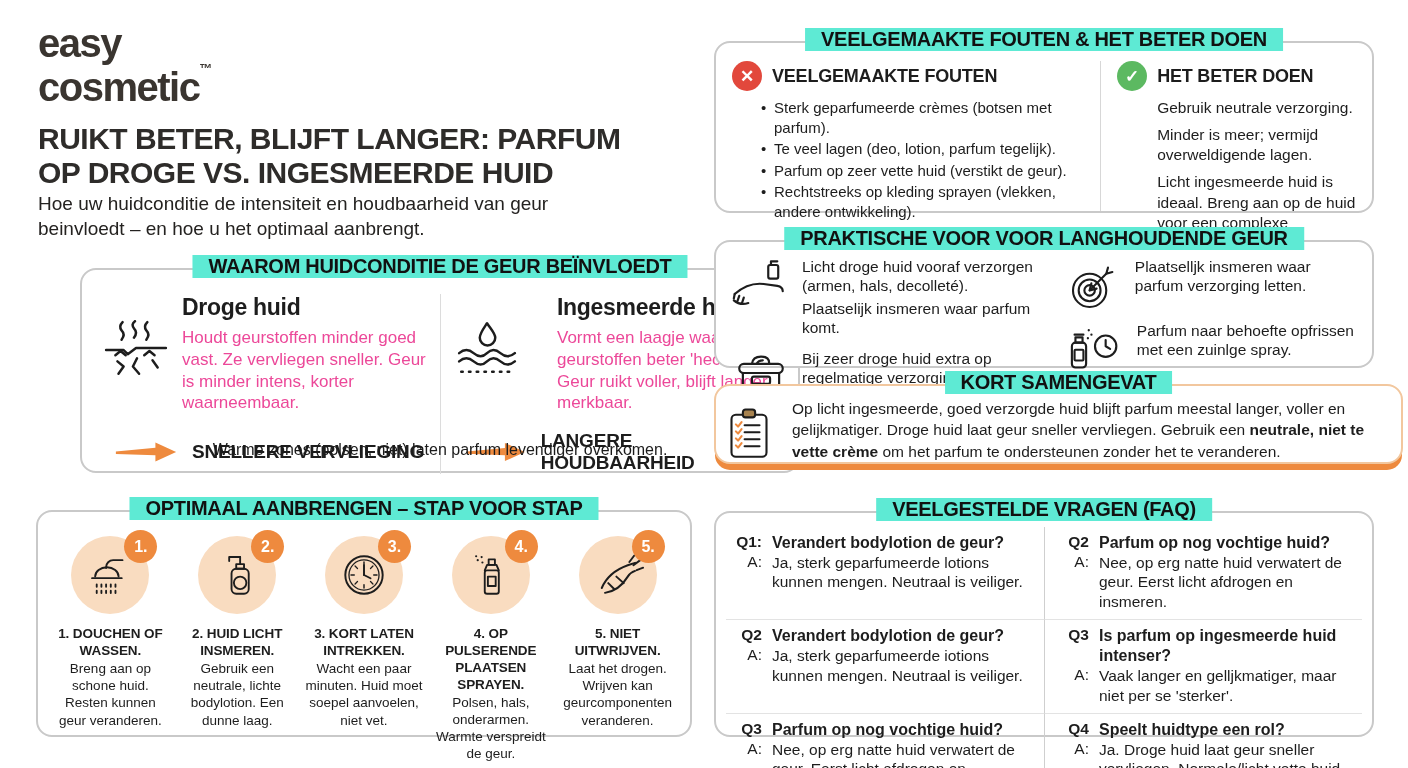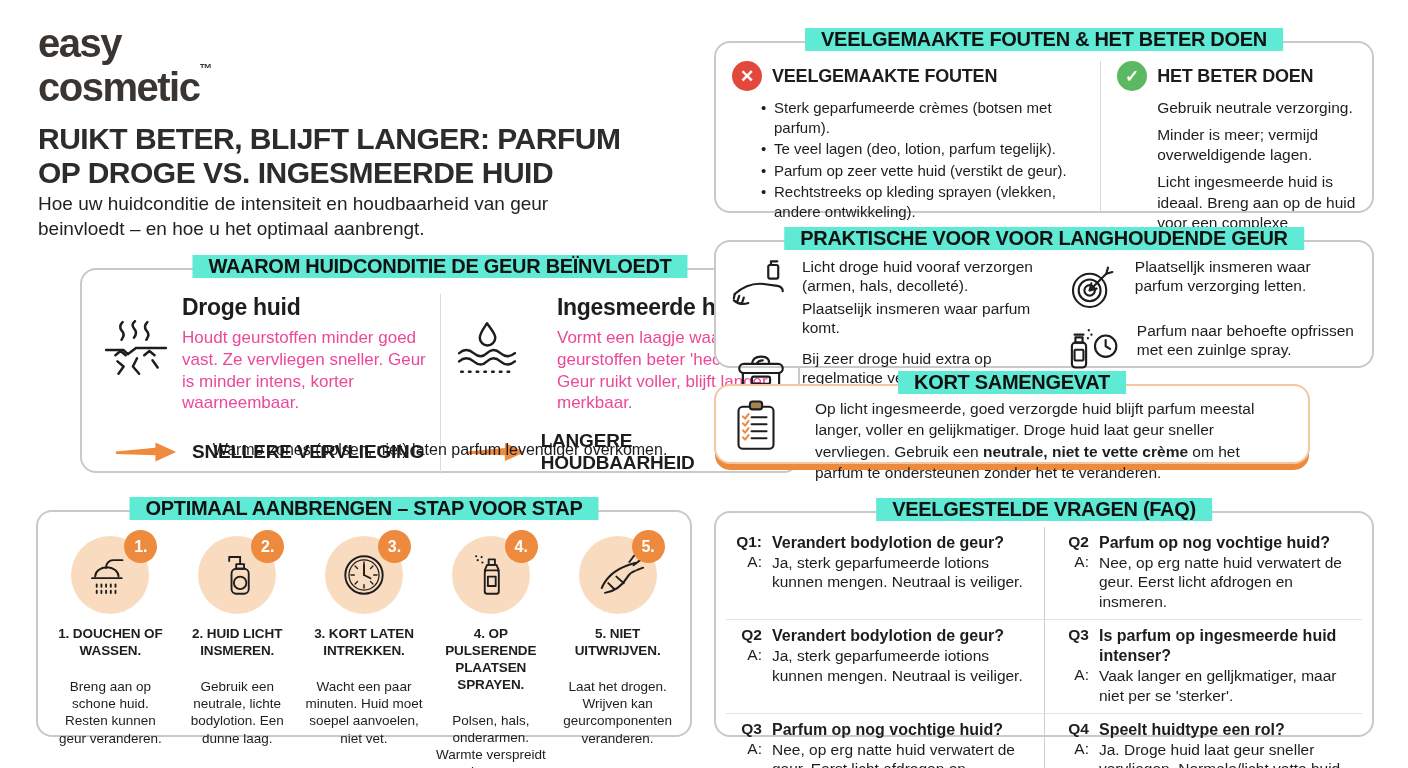--- a/index.html
+++ b/index.html
@@ -33,21 +33,21 @@
 
   
   #steps-box { left:36px; top:510px; width:656px; height:227px; }
   .steps-grid { display:grid; grid-template-columns:repeat(5,1fr); gap:6px; padding:24px 12px 0 12px; }
   .step { display:flex; flex-direction:column; align-items:center; text-align:center; }
   .step-circle { position:relative; width:78px; height:78px; border-radius:50%; background:#f9dcc0;
                  display:flex; align-items:center; justify-content:center; }
   .step-badge { position:absolute; top:-6px; right:-8px; width:33px; height:33px; border-radius:50%; background:#ee8a3e;
                 color:#fff; font-weight:800; font-size:16px; display:flex; align-items:center; justify-content:center; }
   .step-heading { margin-top:12px; font-weight:800; font-size:13.5px; line-height:1.25; letter-spacing:-0.1px; }
-  .step-text { margin-top:18px; font-size:13.5px; line-height:1.28; }
+  .step-text { margin-top:0; font-size:13.5px; line-height:1.28; }
 
   
   #mistakes-box { left:714px; top:41px; width:660px; height:172px; }
   .mistakes-grid { display:flex; padding:18px 16px 0 16px; height:100%; }
   .mistakes-col { padding-right:10px; width:59%; }
   .better-col { width:41%; border-left:1.5px solid #d7d7d7; padding-left:16px; }
   .col-head { display:flex; align-items:center; gap:10px; margin-bottom:7px; }
   .icon-circle { width:30px; height:30px; border-radius:50%; display:flex; align-items:center; justify-content:center;
                  color:#fff; font-weight:800; font-size:17px; flex:0 0 30px; }
   .icon-circle.red { background:#e2483c; }
@@ -60,23 +60,23 @@
 
   
   #tips-box { left:714px; top:240px; width:660px; height:128px; }
   .tips-grid { display:grid; grid-template-columns:53% 47%; padding:16px 14px 0 14px; }
   .tip-row { display:flex; gap:10px; margin-bottom:8px; }
   .tip-icon { flex:0 0 62px; display:flex; justify-content:center; align-items:flex-start; }
   .tip-text { font-size:15.5px; line-height:1.22; }
   .tip-text p { margin-bottom:4px; }
 
   
-  #summary-box { left:714px; top:384px; width:596px; height:80px; border:2px solid #f2c79e;
+  #summary-box { left:714px; top:384px; width:689px; height:80px; border:2px solid #f2c79e;
                  box-shadow:0 7px 0 -1px #ee8a3e; }
-  .summary-inner { display:flex; gap:31px; padding:12px 16px 0 12px; align-items:flex-start; }
+  .summary-inner { display:flex; gap:15px; padding:12px 16px 0 5px; align-items:flex-end; }
   .summary-text { font-size:15.5px; line-height:1.38; }
   .summary-text b { font-weight:800; }
 
   
   #faq-box { left:714px; top:511px; width:660px; height:226px; }
   .faq-grid { display:grid; grid-template-columns:1fr 1fr; padding:14px 10px 0 10px; }
   .faq-cell { padding:6px 10px 8px 6px; }
   .faq-cell:nth-child(2n) { border-left:1.5px solid #cfcfcf; padding-left:14px; }
   .faq-cell:nth-child(n+3) { border-top:1.5px solid #e3e3e3; }
   .faq-line { display:flex; gap:10px; }

